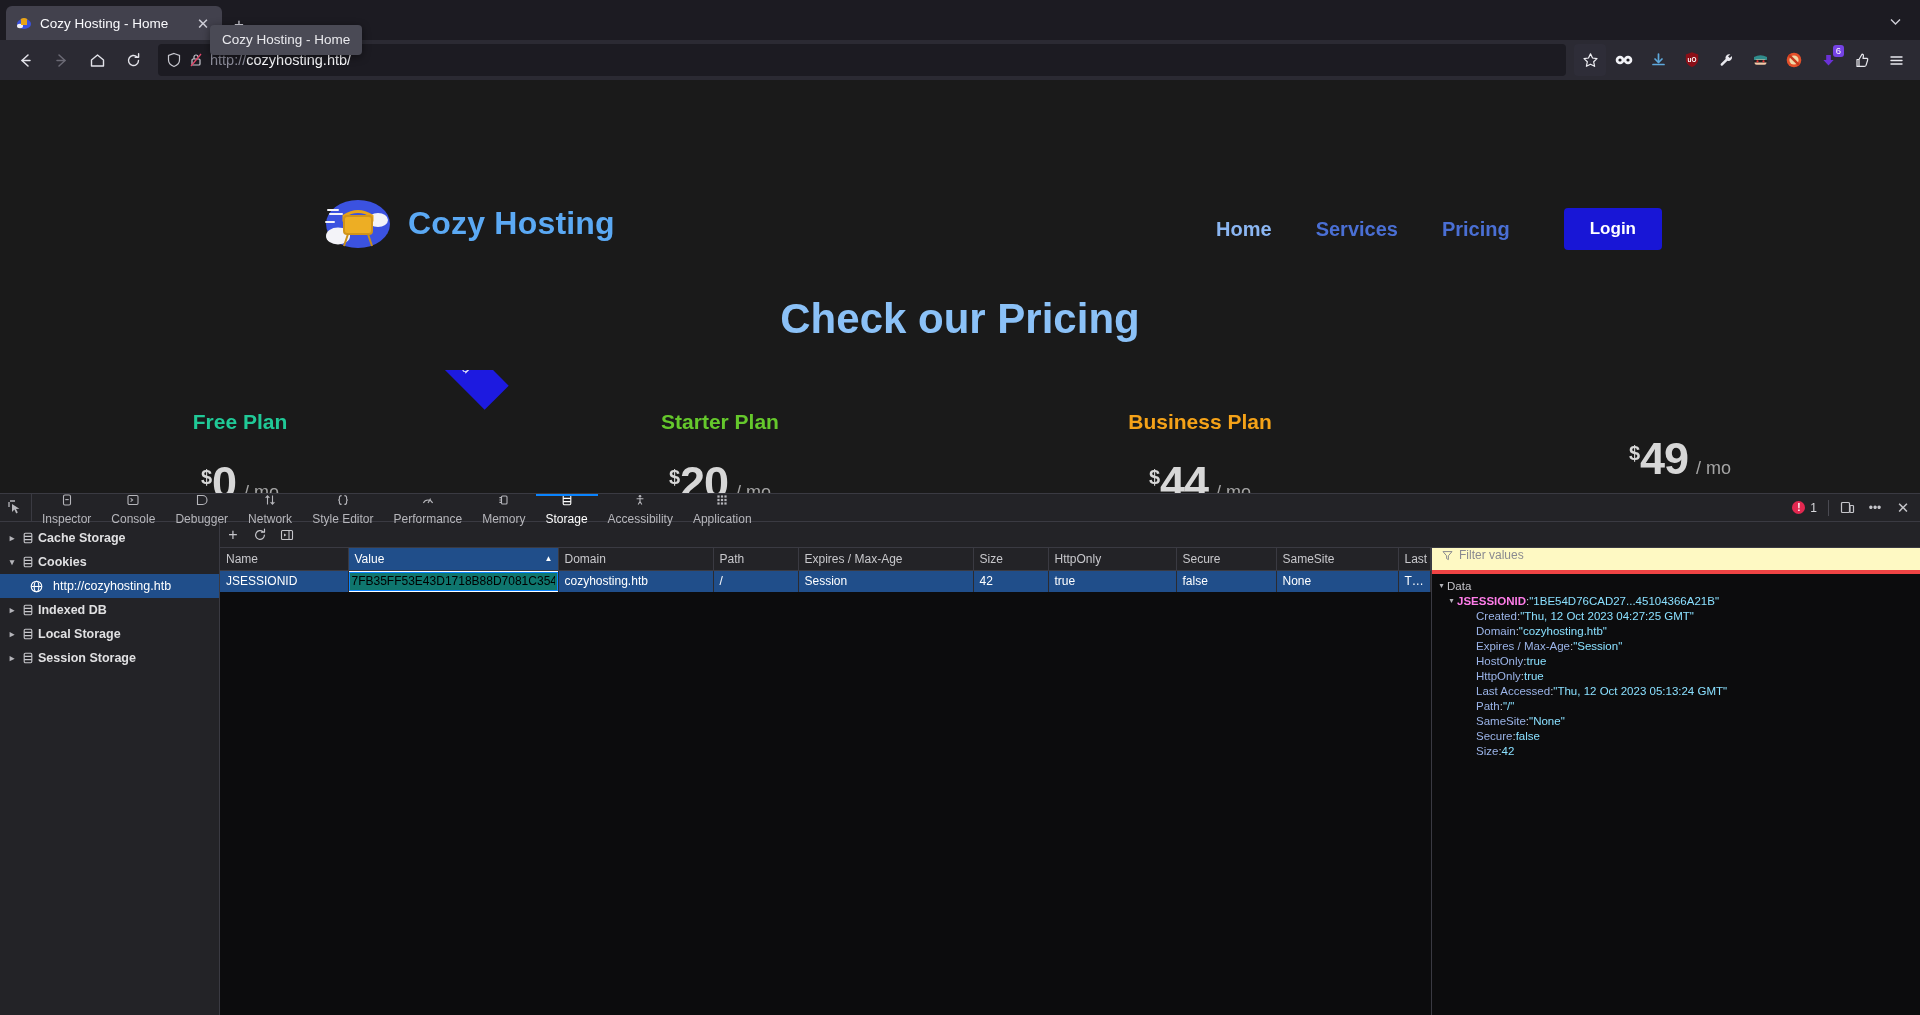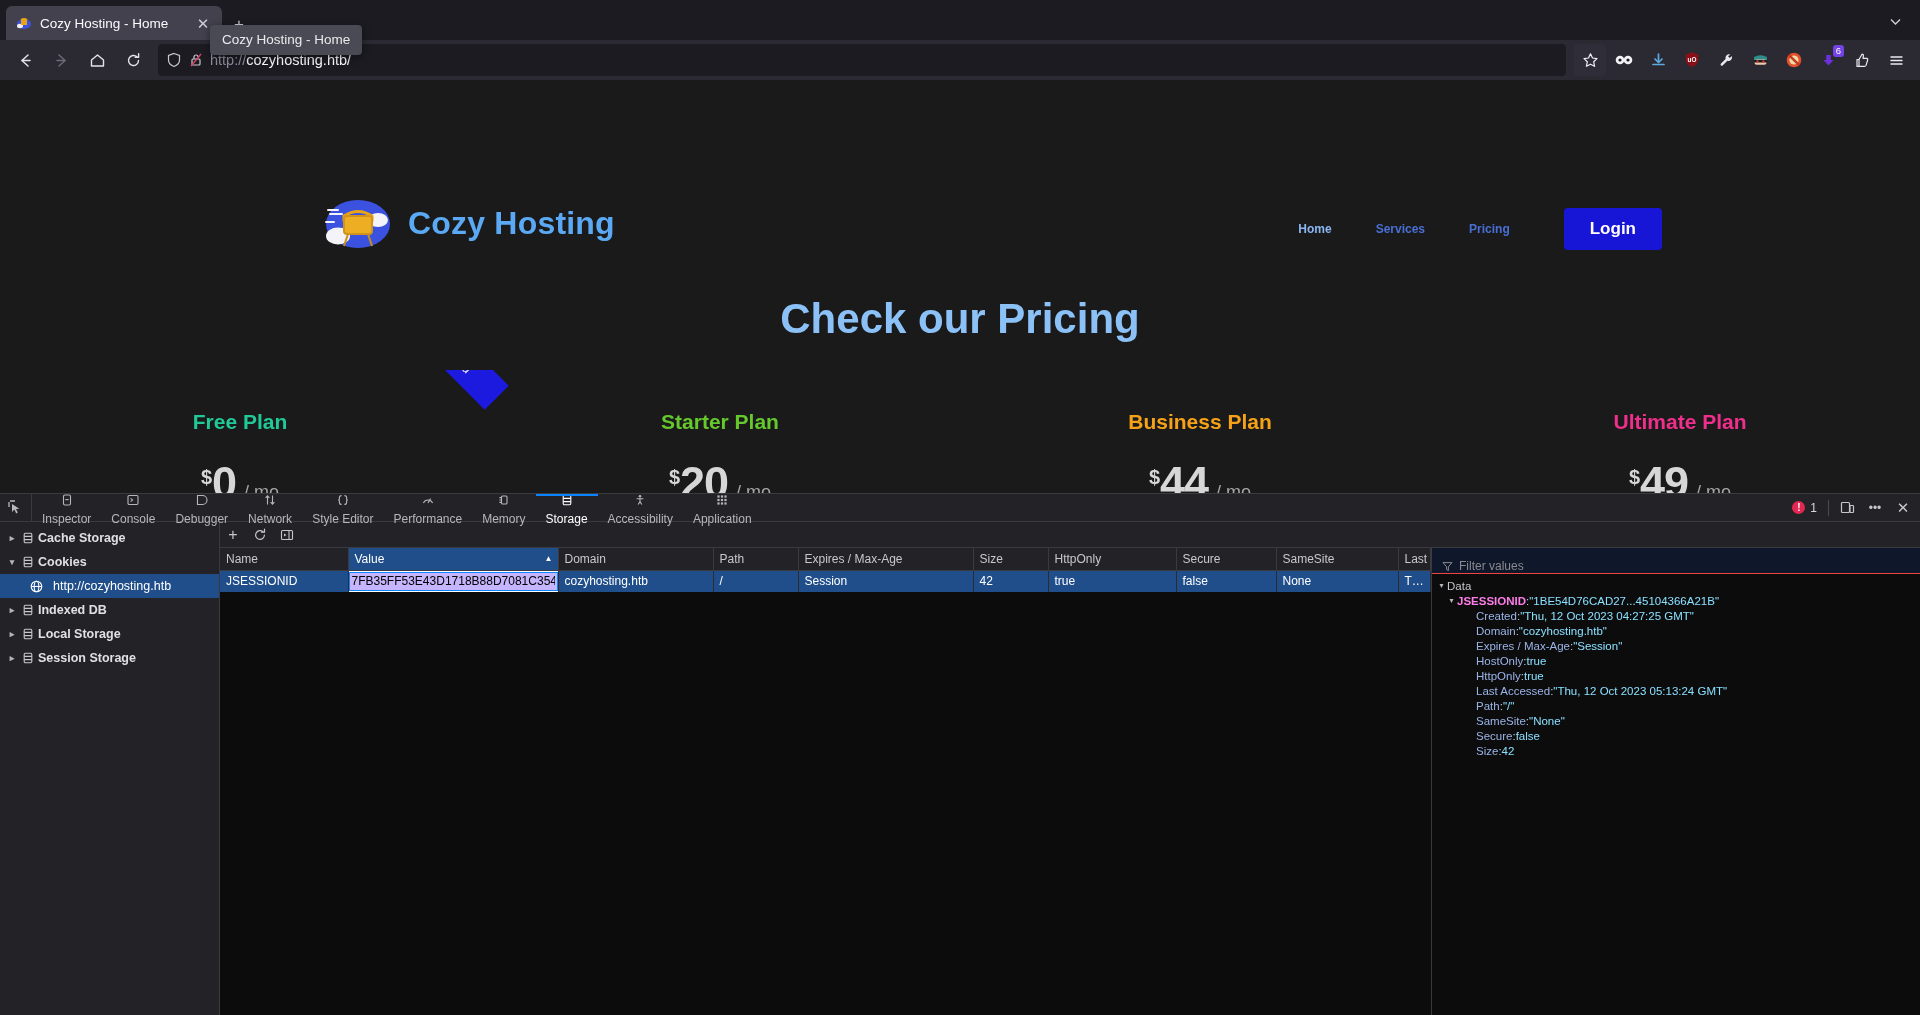--- a/index.html
+++ b/index.html
@@ -101,21 +101,21 @@
   .brand-logo { width: 72px; height: 62px; position: relative; }
   .brand-name {
     color: #5ba9f4; font-size: 32px; font-weight: bold;
     letter-spacing: .2px;
   }
   .site-nav {
     position: absolute; right: 258px; top: 128px;
     display: flex; align-items: center; gap: 0px;
   }
   .nav-link {
-    color: #4a6fd4; font-size: 12px; font-weight: bold;
+    color: #4a6fd4; font-size: 20px; font-weight: bold;
     padding: 0 22px;
   }
   .nav-link.active { color: #8bb6f2; }
   .nav-login {
     background: #1816d6; color: #fff; font-size: 17px; font-weight: bold;
     padding: 11px 26px; border-radius: 4px; margin-left: 32px;
   }
   .page-title {
     position: absolute; top: 215px; width: 100%; text-align: center;
     color: #8bc1f7; font-size: 42px; font-weight: bold;
@@ -242,33 +242,33 @@
     font-size: 12px; padding: 3px 6px; height: 21px;
     border-right: 1px solid #2b2b30; white-space: nowrap;
     overflow: hidden; text-overflow: ellipsis;
   }
   .ctable tr.row-sel td { background: #204e8a; color: #ffffff; }
   .edit-cell {
     background: #ffffff !important; color: #000 !important;
     padding: 0 !important; position: relative;
   }
   .edit-input {
-    width: 100%; height: 19px; background: #c4b5fd; color: #000;
+    width: 100%; height: 19px; background: #0f766e; color: #000;
     border: 1px solid #0a84ff; font-size: 12px;
     font-family: "Liberation Sans", sans-serif;
     padding: 0 2px; outline: none; display: block;
   }
 
   .side-pane {
     width: 489px; flex: 0 0 489px; background: #0c0c0d;
     border-left: 1px solid #3a3a42; display: flex; flex-direction: column;
   }
   .side-toolbar {
-    height: 26px; background: #0f172a; display: flex; align-items: flex-end;
-    border-bottom: 1px solid #ef4444;
+    height: 26px; background: #fef9c3; display: flex; align-items: flex-start;
+    border-bottom: 4px solid #ef4444;
   }
   .side-body { flex: 1; padding: 4px 0 0 0; overflow: hidden; }
   .jrow {
     height: 15px; display: flex; align-items: center; font-size: 11.5px;
     font-family: "Liberation Sans", sans-serif; white-space: nowrap;
   }
   .jrow.lvl0 { padding-left: 4px; color: #c5c5ca; }
   .jrow.lvl1 { padding-left: 14px; }
   .jrow.lvl2 { padding-left: 44px; }
   .jtw { width: 11px; color: #b4b4b9; font-size: 8px; display:inline-flex; align-items:center; justify-content:center; }
@@ -462,21 +462,20 @@
     </div>
     <div class="plan">
       <div class="plan-name" style="color:#f5a218">Business Plan</div>
       <div class="plan-price">
         <span class="cur">$</span>
         <span class="amt">44</span>
         <span class="per">/ mo</span>
       </div>
     </div>
     <div class="plan">
-      <div class="plan-name" style="color:#ef2f8b">Ultimate Plan</div>
       <div class="plan-price">
         <span class="cur">$</span>
         <span class="amt">49</span>
         <span class="per">/ mo</span>
       </div>
     </div>
   </div>
 
   <div class="ribbon-wrap">
     <div class="ribbon">Featured</div>

